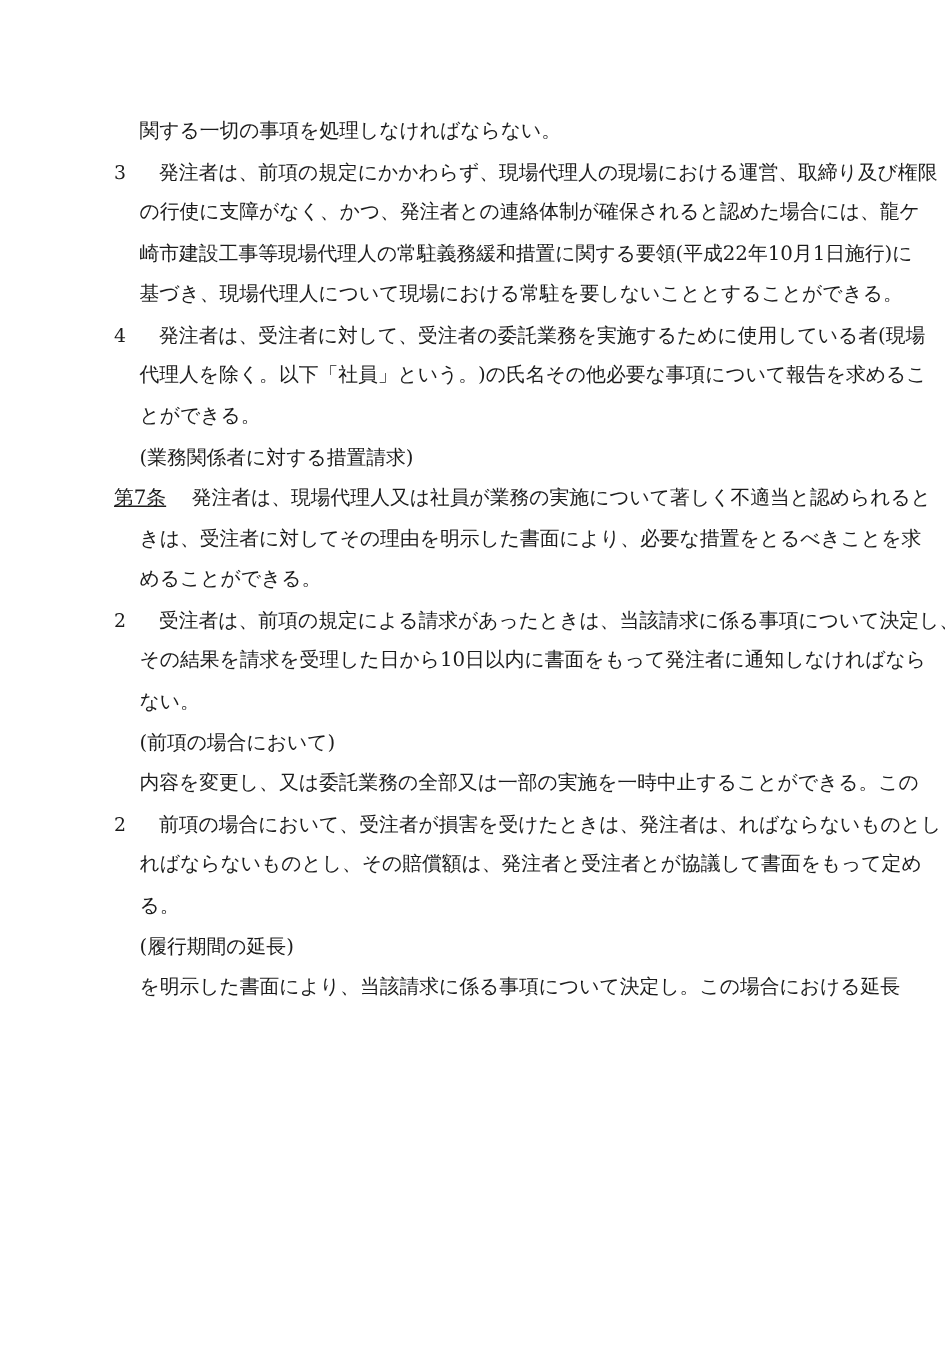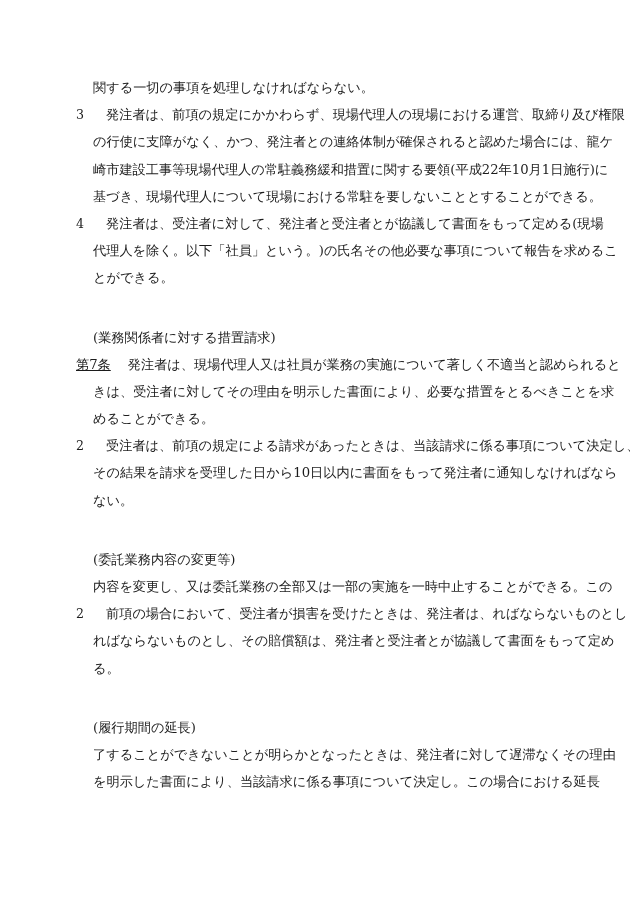--- a/index.html
+++ b/index.html
@@ -34,21 +34,20 @@
     color: #1c1c1c;
     position: relative;
   }
   
   .lv-cont {
     padding-left: 17px;
   }
   
   .lv-head {
     padding-left: 17px;
-    margin-top: 32px;
   }
   
   .lv-item {
     padding-left: 0px;
   }
   .item-num {
     display: inline-block;
     width: 17px;
     text-align: left;
     font-size: 12.6px;
@@ -77,32 +76,31 @@
 </head>
 <body>
 
 <div id="page">
   <div class="doc-body" id="doc-body">
       <div class="line lv-cont"><span class="txt">関する一切の事項を処理しなければならない。</span></div>
       <div class="line lv-item"><span class="item-num">3</span><span class="item-gap"></span><span class="txt">発注者は、前項の規定にかかわらず、現場代理人の現場における運営、取締り及び権限</span></div>
       <div class="line lv-cont"><span class="txt">の行使に支障がなく、かつ、発注者との連絡体制が確保されると認めた場合には、龍ケ</span></div>
       <div class="line lv-cont"><span class="txt">崎市建設工事等現場代理人の常駐義務緩和措置に関する要領(平成22年10月1日施行)に</span></div>
       <div class="line lv-cont"><span class="txt">基づき、現場代理人について現場における常駐を要しないこととすることができる。</span></div>
-      <div class="line lv-item"><span class="item-num">4</span><span class="item-gap"></span><span class="txt">発注者は、受注者に対して、発注者と受注者とが協議して書面をもって定める(現場</span></div>
+      <div class="line lv-item"><span class="item-num">4</span><span class="item-gap"></span><span class="txt">発注者は、受注者に対して、受注者の委託業務を実施するために使用している者(現場</span></div>
       <div class="line lv-cont"><span class="txt">代理人を除く。以下「社員」という。)の氏名その他必要な事項について報告を求めるこ</span></div>
       <div class="line lv-cont"><span class="txt">とができる。</span></div>
       <div class="line lv-head"><span class="txt">(業務関係者に対する措置請求)</span></div>
       <div class="line lv-article"><span class="art-label">第7条</span><span class="art-gap"></span><span class="txt">発注者は、現場代理人又は社員が業務の実施について著しく不適当と認められると</span></div>
       <div class="line lv-cont"><span class="txt">きは、受注者に対してその理由を明示した書面により、必要な措置をとるべきことを求</span></div>
       <div class="line lv-cont"><span class="txt">めることができる。</span></div>
       <div class="line lv-item"><span class="item-num">2</span><span class="item-gap"></span><span class="txt">受注者は、前項の規定による請求があったときは、当該請求に係る事項について決定し、</span></div>
       <div class="line lv-cont"><span class="txt">その結果を請求を受理した日から10日以内に書面をもって発注者に通知しなければなら</span></div>
       <div class="line lv-cont"><span class="txt">ない。</span></div>
-      <div class="line lv-head"><span class="txt">(委託業務内容の変更等)</span></div>
+      <div class="line lv-head"><span class="txt">(前項の場合において)</span></div>
       <div class="line lv-cont"><span class="txt">内容を変更し、又は委託業務の全部又は一部の実施を一時中止することができる。この</span></div>
       <div class="line lv-item"><span class="item-num">2</span><span class="item-gap"></span><span class="txt">前項の場合において、受注者が損害を受けたときは、発注者は、ればならないものとし</span></div>
       <div class="line lv-cont"><span class="txt">ればならないものとし、その賠償額は、発注者と受注者とが協議して書面をもって定め</span></div>
       <div class="line lv-cont"><span class="txt">る。</span></div>
       <div class="line lv-head"><span class="txt">(履行期間の延長)</span></div>
-      <div class="line lv-cont"><span class="txt">了することができないことが明らかとなったときは、発注者に対して遅滞なくその理由</span></div>
       <div class="line lv-cont"><span class="txt">を明示した書面により、当該請求に係る事項について決定し。この場合における延長</span></div>
     </div>
 </div>
 
 </body></html>

